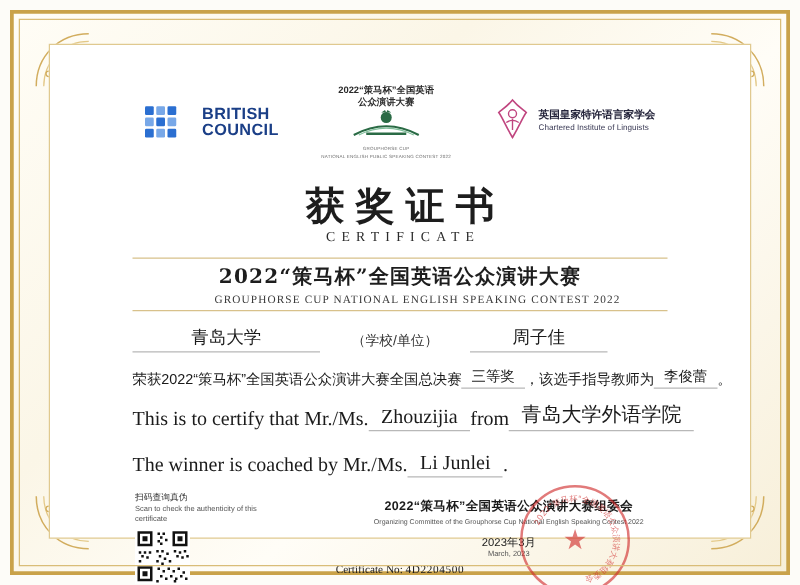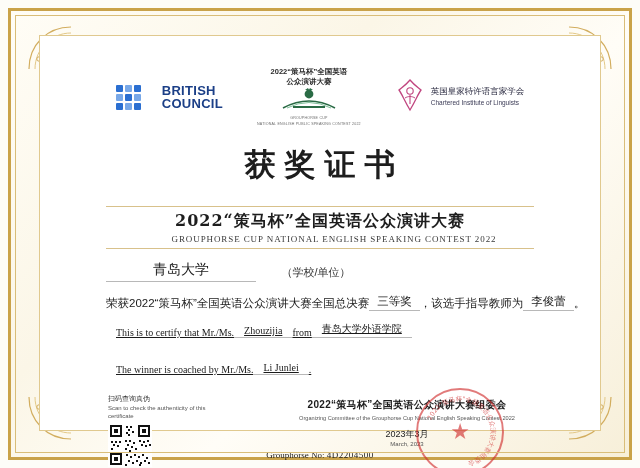--- a/index.html
+++ b/index.html
@@ -91,21 +91,21 @@
   }
   .cup-en {
     font-size: 3.6px;
     color: #6b6b6b;
     letter-spacing: .2px;
     line-height: 6px;
   }
   .cup-mark { margin: 1px auto 1px; }
   .logo-ciol { display: flex; align-items: center; gap: 6px; }
   .ciol-text { line-height: 12px; }
-  .ciol-cn { font-size: 8.5px; color: #23233a; font-weight: normal; }
+  .ciol-cn { font-size: 8.5px; color: #23233a; font-weight: bold; }
   .ciol-en { font-size: 6.5px; color: #3a3a55; }
 
   
   .title-zh {
     position: absolute;
     top: 108px; left: 0; right: 0;
     text-align: center;
     font-family: Liberation Serif, serif;
     font-size: 31px;
     font-weight: bold;
@@ -201,28 +201,27 @@
     border-bottom: 1px solid #b8b8b8;
     padding: 0 8px 1px;
     display: inline-block;
     text-align: right;
     font-family: "DejaVu Serif", serif;
   }
 
   
   .body-en {
     position: absolute;
-    left: 76px; right: 66px;
+    left: 66px; right: 66px;
     font-family: "Liberation Serif", serif;
-    font-size: 10px;
+    font-size: 16px;
     color: #1b1b1b;
     display: flex;
     align-items: flex-end;
     white-space: nowrap;
-    text-decoration: underline;
   }
   .en1 { top: 286px; }
   .en2 { top: 306px; }
   .en3 { top: 326px; }
   .ul-en {
     border-bottom: 1px solid #b8b8b8;
     padding: 0 10px 1px;
     display: inline-block;
     text-align: center;
     font-family: "Liberation Serif", serif;
@@ -380,28 +379,30 @@
             </svg>
           </span>
           <div class="ciol-text">
             <div class="ciol-cn">英国皇家特许语言家学会</div>
             <div class="ciol-en">Chartered Institute of Linguists</div>
           </div>
         </div>
       </div>
 
       <div class="title-zh">获奖证书</div>
+      <div class="title-en">CERTIFICATE</div>
       <div class="rule r1"></div>
       <div class="subtitle-zh">2022“策马杯”全国英语公众演讲大赛</div>
       <div class="subtitle-en">GROUPHORSE CUP NATIONAL ENGLISH SPEAKING CONTEST 2022</div>
       <div class="rule r2"></div>
 
       <div class="line-name">
         <div class="fill-school">青岛大学</div>
         <div class="paren">（学校/单位）</div>
+        <div class="fill-person">周子佳</div>
       </div>
 
       <div class="body-zh">
         <span>荣获2022“策马杯”全国英语公众演讲大赛全国总决赛</span>
         <span class="ul">三等奖</span>
         <span>，该选手指导教师为</span>
         <span class="ul">李俊蕾</span>
         <span>。</span>
       </div>
 
@@ -492,19 +493,19 @@
             </defs>
             <text font-size="6.5" fill="#d02a2a" font-family="DejaVu Sans, sans-serif">
               <textPath href="#ring" startOffset="6%">2022"策马杯"全国英语公众演讲大赛组委会</textPath>
             </text>
           </svg>
         </div>
         <div class="star">★</div>
       </div>
 
       <div class="cert-no">
-        <span>Grouphorse No:</span>
+        <span>Certificate No:</span>
         <span class="num">4D2204500</span>
       </div>
 
     </div>
   </div>
 </div>
 
 </body></html>

